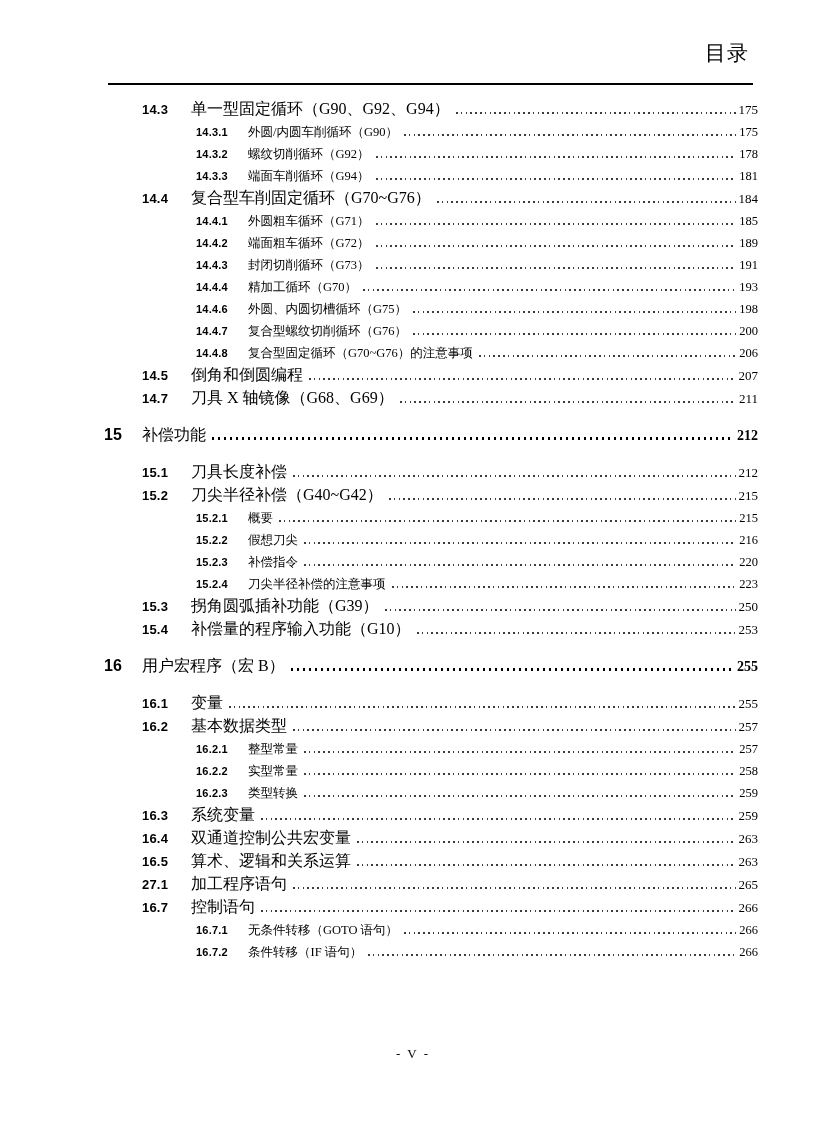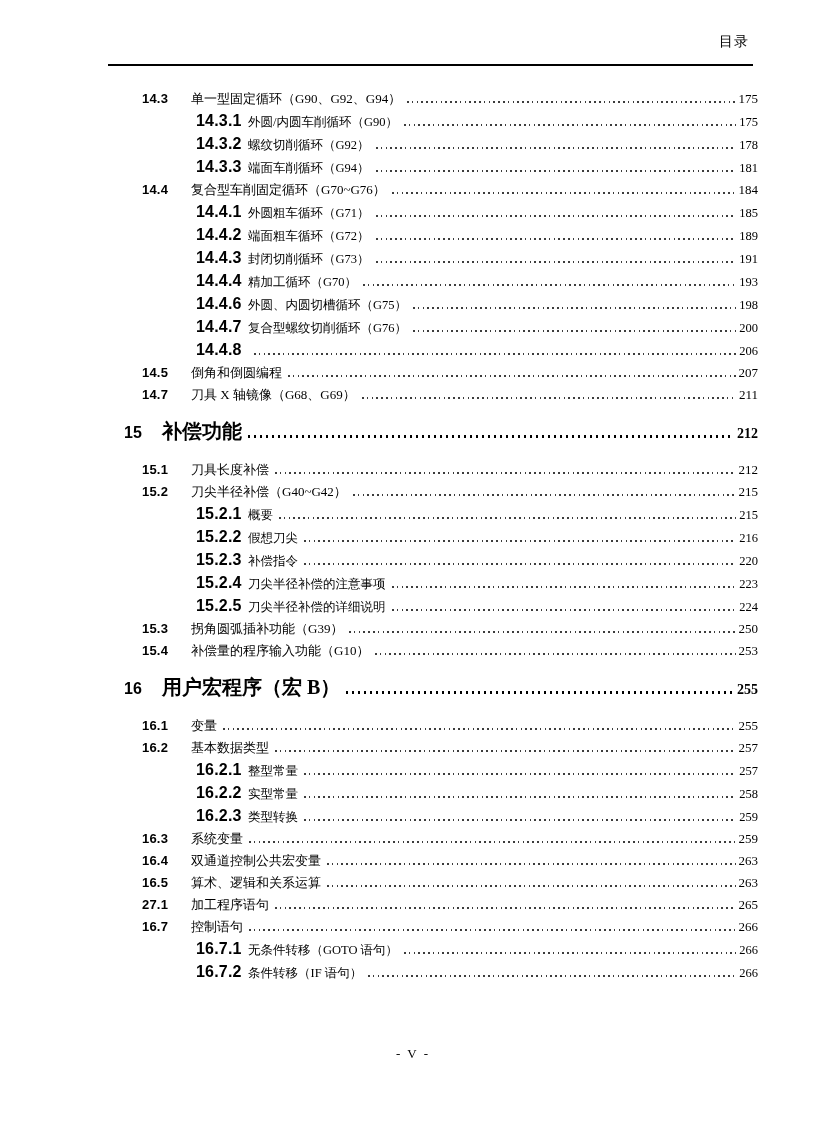--- a/index.html
+++ b/index.html
@@ -5,58 +5,58 @@
   html,body { margin:0; padding:0; background:#e8e8e8; }
   .page {
     position:relative; width:826px; height:1122px; margin:0 auto;
     background:#ffffff; color:#000;
     font-family:"Liberation Serif","DejaVu Serif",serif;
     overflow:hidden;
   }
 
   
   .header {
-    position:absolute; left:108px; top:32px; width:645px;
-    text-align:right; font-size:14px; line-height:19px;
-    padding-bottom:13px; border-bottom:2px solid #000;
+    position:absolute; left:108px; top:44px; width:645px;
+    text-align:right; font-size:21px; line-height:19px;
+    padding-bottom:20px; border-bottom:2px solid #000;
   }
   .header .htitle { padding-right:4px; letter-spacing:1px; }
 
   
-  .toc { position:absolute; left:100px; top:88px; width:658px; }
+  .toc { position:absolute; left:100px; top:98px; width:658px; }
 
   .row { display:flex; align-items:baseline; line-height:22px; white-space:nowrap; }
   .num {
     flex:none; font-family:"Liberation Sans","DejaVu Sans",sans-serif;
     font-weight:bold; letter-spacing:0.2px;
   }
   .title { flex:none; }
   .leader {
     flex:1; height:2px; min-width:8px; margin:0 3px 0 6px;
     background-image:repeating-linear-gradient(to right,#3c3c3c 0 1.6px,transparent 1.6px 4.8px);
   }
   .pg { flex:none; text-align:center; }
 
   
-  .lvl1 { line-height:24px; margin-top:13px; margin-bottom:13px; padding-left:4px; font-weight:bold;margin-left:20px; }
+  .lvl1 { line-height:24px; margin-top:13px; margin-bottom:13px; padding-left:4px; font-weight:bold; }
   .lvl1 .num   { width:38px; font-size:16px; }
-  .lvl1 .title { font-size:20px; font-weight:bold; }
+  .lvl1 .title { font-size:16px; font-weight:normal; }
   .lvl1 .leader{ height:2.6px;
     background-image:repeating-linear-gradient(to right,#000 0 2.2px,transparent 2.2px 6px); }
   .lvl1 .pg    { font-size:14px; font-weight:bold; }
 
   
   .lvl2 { padding-left:42px; }
   .lvl2 .num   { width:49px; font-size:13px; }
-  .lvl2 .title { font-size:13px; }
+  .lvl2 .title { font-size:16px; }
   .lvl2 .pg    { font-size:13px; }
 
   
   .lvl3 { padding-left:96px; }
-  .lvl3 .num   { width:52px; font-size:16px; }
+  .lvl3 .num   { width:52px; font-size:11px; }
   .lvl3 .title { font-size:12.5px; }
   .lvl3 .pg    { font-size:12.5px; }
 
   
   .footer {
     position:absolute; left:0; right:0; top:1046px;
     text-align:center; font-size:13px; letter-spacing:2px;
   }
 </style>
 </head>
@@ -130,20 +130,21 @@
     <span class="pg">198</span>
   </div>
       <div class="row lvl3">
     <span class="num">14.4.7</span>
     <span class="title">复合型螺纹切削循环（G76）</span>
     <span class="leader"></span>
     <span class="pg">200</span>
   </div>
       <div class="row lvl3">
     <span class="num">14.4.8</span>
+    <span class="title">复合型固定循环（G70~G76）的注意事项</span>
     <span class="leader"></span>
     <span class="pg">206</span>
   </div>
       <div class="row lvl2">
     <span class="num">14.5</span>
     <span class="title">倒角和倒圆编程</span>
     <span class="leader"></span>
     <span class="pg">207</span>
   </div>
       <div class="row lvl2">
@@ -187,26 +188,20 @@
     <span class="title">补偿指令</span>
     <span class="leader"></span>
     <span class="pg">220</span>
   </div>
       <div class="row lvl3">
     <span class="num">15.2.4</span>
     <span class="title">刀尖半径补偿的注意事项</span>
     <span class="leader"></span>
     <span class="pg">223</span>
   </div>
-      <div class="row lvl3">
-    <span class="num">15.2.5</span>
-    <span class="title">刀尖半径补偿的详细说明</span>
-    <span class="leader"></span>
-    <span class="pg">224</span>
-  </div>
       <div class="row lvl2">
     <span class="num">15.3</span>
     <span class="title">拐角圆弧插补功能（G39）</span>
     <span class="leader"></span>
     <span class="pg">250</span>
   </div>
       <div class="row lvl2">
     <span class="num">15.4</span>
     <span class="title">补偿量的程序输入功能（G10）</span>
     <span class="leader"></span>

